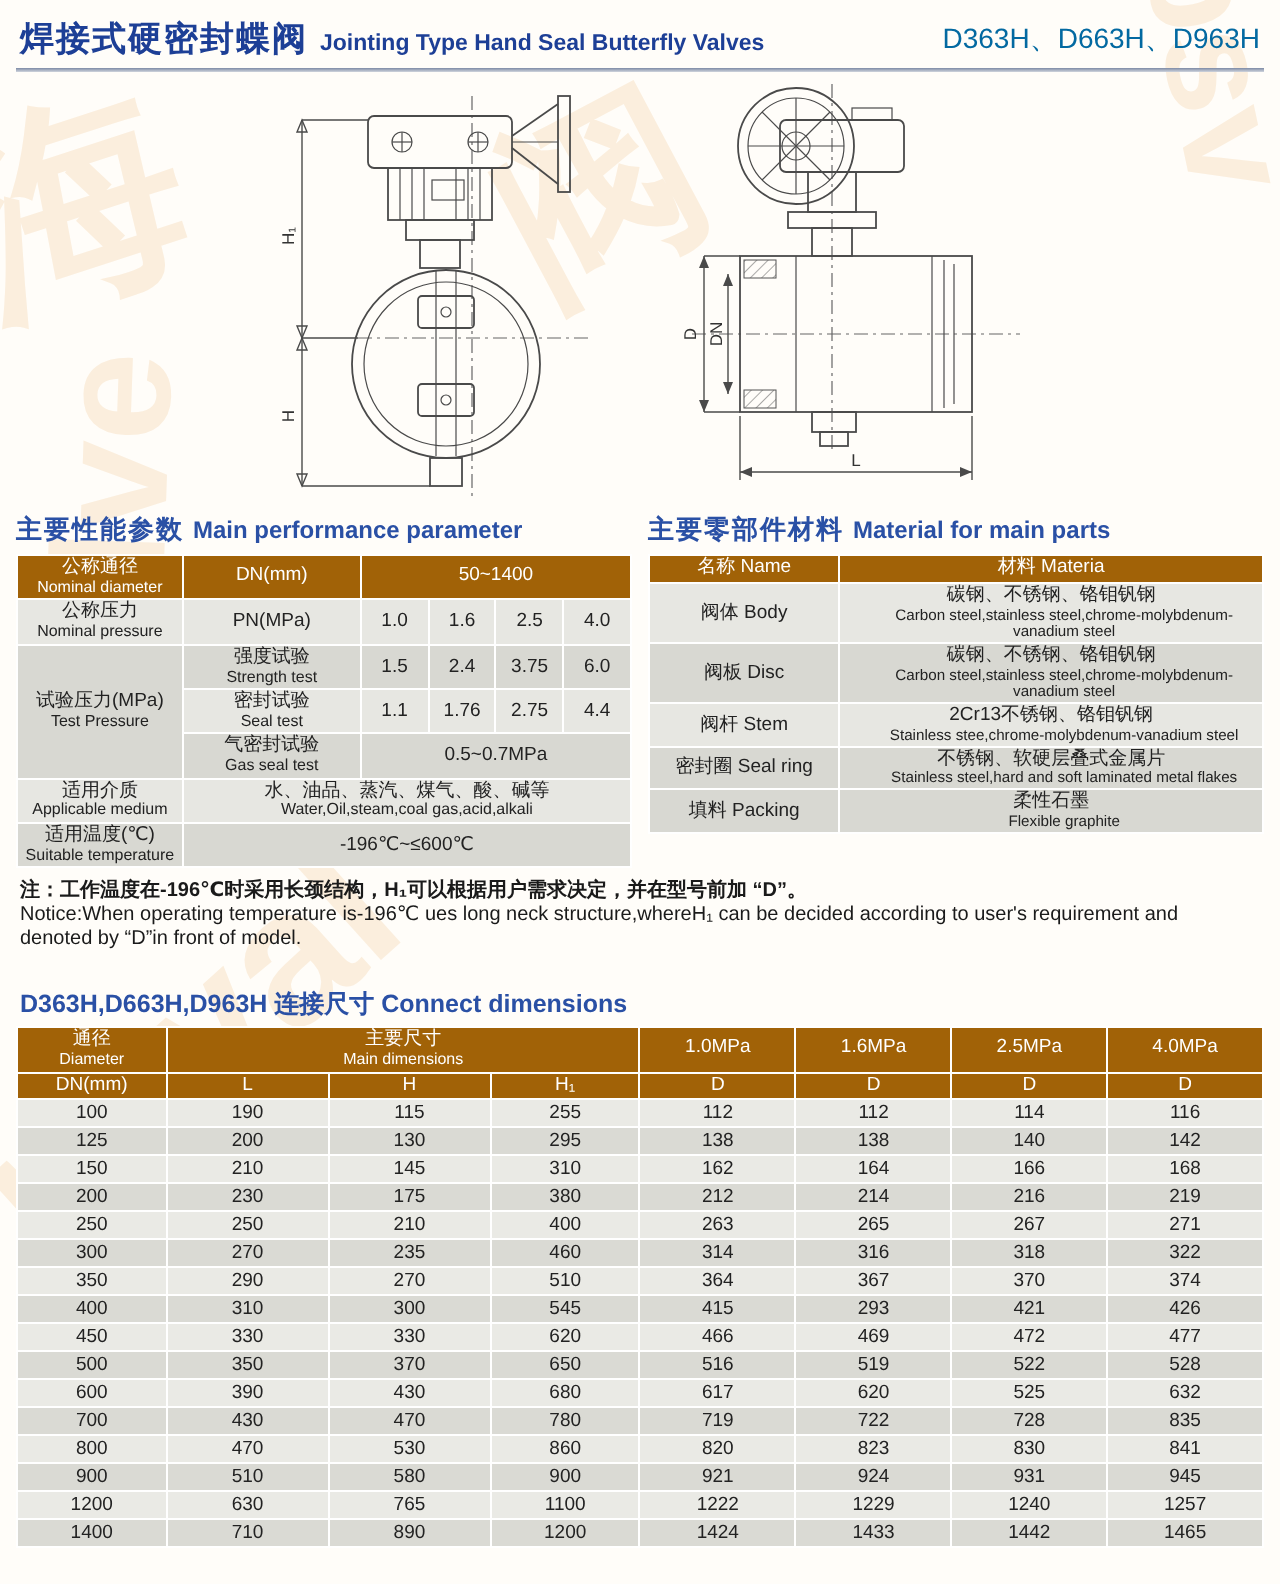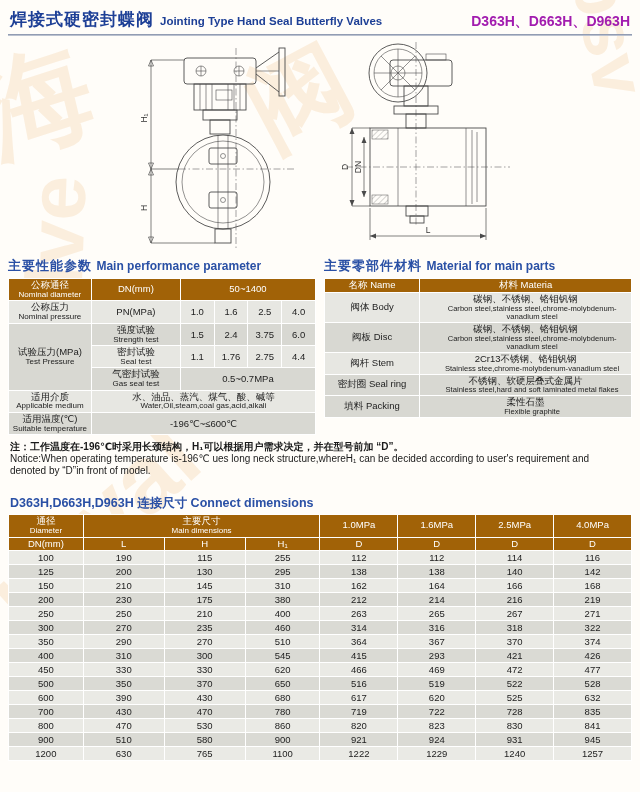--- a/index.html
+++ b/index.html
@@ -13,25 +13,25 @@
   .w1 { left:-18px; top:28px;  font-size:110px; transform:rotate(-18deg); }
   .w2 { left:545px; top:-10px; font-size:74px;  transform:rotate(78deg); }
   .w3 { left:250px; top:30px;  font-size:100px; transform:rotate(-28deg); }
   .w4 { left:-30px; top:470px; font-size:96px;  transform:rotate(-42deg); }
   .w5 { left:430px; top:560px; font-size:96px;  transform:rotate(-38deg); }
   .w6 { left:-45px; top:230px; font-size:80px;  transform:rotate(-88deg); }
 
   .content { position:relative; z-index:1; padding:6px 8px 0 8px; }
 
   
-  .hdr { display:flex; justify-content:space-between; align-items:flex-end; padding:2px 2px 0 2px; }
+  .hdr { display:flex; justify-content:space-between; align-items:center; padding:2px 2px 0 2px; }
   .hdr-left { display:flex; align-items:baseline; gap:6px; }
   .t-cn { font-size:17px; font-weight:bold; color:#1d3f96; letter-spacing:1px; }
   .t-en { font-size:11.5px; font-weight:bold; color:#1d3f96; }
-  .t-models { font-size:14px; font-weight:bold; color:#a21caf;margin-left:32px; }
+  .t-models { font-size:14px; font-weight:normal; color:#0369a1;margin-left:32px; }
   .rule { height:2px; margin-top:3px; background:linear-gradient(to bottom,#7d8aa5,#cfd4dd); }
 
   
   .drawings { height:216px; display:flex; justify-content:center; gap:26px; padding-top:4px; }
   svg { overflow:visible; }
   .ln  { stroke:#4a4a4a; stroke-width:0.9; fill:none; }
   .lnt { stroke:#4a4a4a; stroke-width:0.6; fill:none; }
   .cl  { stroke:#666; stroke-width:0.6; fill:none; stroke-dasharray:7 2.5 1.5 2.5; }
   .dim { stroke:#4a4a4a; stroke-width:0.7; fill:none; }
   .dimtxt { font-size:8.5px; fill:#333; }
@@ -578,17 +578,27 @@
           <tr>
             <td>1200</td>
             <td>630</td>
             <td>765</td>
             <td>1100</td>
             <td>1222</td>
             <td>1229</td>
             <td>1240</td>
             <td>1257</td>
           </tr>
+          <tr>
+            <td>1400</td>
+            <td>710</td>
+            <td>890</td>
+            <td>1200</td>
+            <td>1424</td>
+            <td>1433</td>
+            <td>1442</td>
+            <td>1465</td>
+          </tr>
         </tbody>
     </table>
 
   </div>
 </div>
 
 </body></html>

